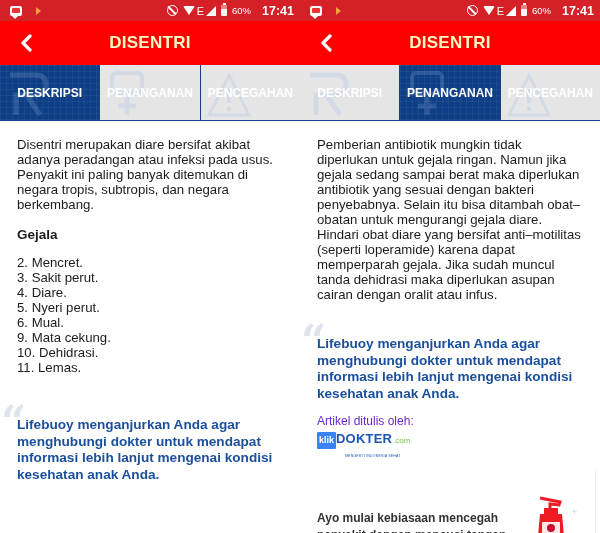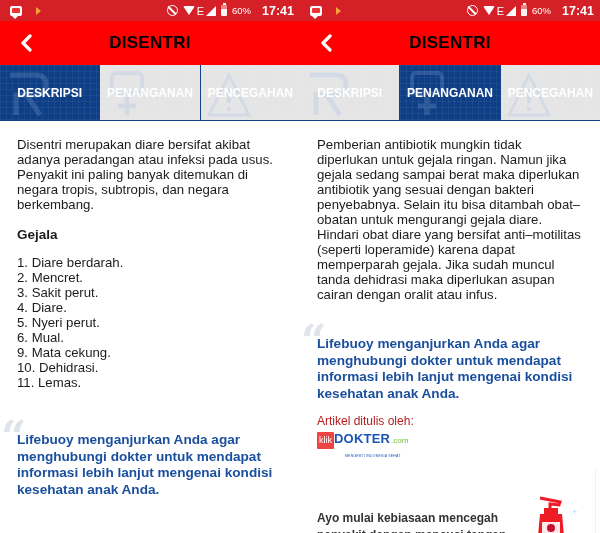--- a/index.html
+++ b/index.html
@@ -21,21 +21,21 @@
   .signal-icon { width: 0; height: 0; border-left: 10px solid transparent; border-bottom: 10px solid #fff; margin-left: -3px; }
   .battery-icon { width: 6px; height: 11px; background: #fff; border-radius: 1px; position: relative; opacity: 0.95; }
   .battery-icon::before { content: ""; position: absolute; top: -2px; left: 1.5px; width: 3px; height: 2px; background: #fff; }
   .battery-icon::after { content: ""; position: absolute; top: 0; left: 0; width: 6px; height: 4px; background: #f08a8a; }
   .battery-pct { font-size: 9.5px; }
   .clock { font-size: 12.5px; font-weight: bold; margin-left: 6px; }
 
   .app-bar { height: 44px; background: #fe0000; display: flex; align-items: center; justify-content: center; position: relative; }
   .back-button { position: absolute; left: 14px; top: 10px; width: 24px; height: 24px; cursor: pointer; display: flex; align-items: center; justify-content: center; }
   .back-button svg { width: 14px; height: 18px; }
-  .app-title { color: #000000; font-size: 17px; font-weight: bold; letter-spacing: 0.3px; }
+  .app-title { color: #fef9c3; font-size: 17px; font-weight: bold; letter-spacing: 0.3px; }
 
   .tabs { height: 56px; display: flex; background: #e5e5e5; border-bottom: 1px solid #14428a; }
   .tab { flex: 1; position: relative; display: flex; align-items: center; justify-content: center; color: #fff; font-size: 12px; font-weight: bold; cursor: pointer; overflow: hidden;
          background-image: linear-gradient(rgba(255,255,255,0.05) 1px, transparent 1px), linear-gradient(90deg, rgba(255,255,255,0.05) 1px, transparent 1px);
          background-size: 6px 6px; }
   .tab + .tab { border-left: 1px solid #14428a; }
   .tab.active { background-color: #0e3e86; }
   .tab .tab-bg { position: absolute; left: 6px; top: 6px; width: 44px; height: 46px; opacity: 0.22; }
   .tab span { position: relative; z-index: 1; }
 
@@ -44,23 +44,23 @@
   .section-heading { font-weight: bold; font-size: 13.5px; margin-bottom: 13px; }
   .symptom-list { list-style: none; }
   .symptom-list li { line-height: 15px; }
 
   .quote-block { position: relative; margin-top: 40px; padding-top: 2px; }
   .quote-mark { position: absolute; left: -16px; top: -14px; font-family: "DejaVu Serif", serif; font-size: 44px; font-weight: bold; color: #dfe4ec; line-height: 1; }
   .quote-text { position: relative; color: #1a4f9e; font-weight: bold; font-size: 13.6px; line-height: 16.5px; }
 
   .right .content { padding-top: 10px; }
   .right .quote-block { margin-top: 32px; }
-  .author-label { color: #b91c1c; font-size: 12px; margin-top: 12px; }
+  .author-label { color: #6d28d9; font-size: 12px; margin-top: 12px; }
   .kd-logo { display: flex; align-items: baseline; margin-top: 2px; }
-  .kd-klik { background: #ef4444; color: #fff; font-size: 9px; font-weight: normal; padding: 1px 2px; border-radius: 1px; }
+  .kd-klik { background: #3b82f6; color: #fff; font-size: 9px; font-weight: bold; padding: 1px 2px; border-radius: 1px; }
   .kd-dokter { color: #1b56b5; font-size: 13px; font-weight: bold; letter-spacing: 0.2px; }
   .kd-com { color: #78c142; font-size: 8px; margin-left: 1px; }
   .kd-tagline { font-size: 3.5px; color: #1b56b5; margin-left: 28px; letter-spacing: 0.2px; }
 
   .promo-card { position: absolute; left: 0; top: 470px; width: 300px; height: 70px; }
   .promo-text { position: absolute; left: 17px; top: 41px; color: #333; font-size: 12px; font-weight: bold; }
   .promo-text2 { position: absolute; left: 17px; top: 58px; color: #333; font-size: 12px; font-weight: bold; }
   .product-image { position: absolute; left: 232px; top: 26px; width: 40px; height: 40px; }
   .sparkle { position: absolute; left: 272px; top: 37px; color: #bcd2ee; font-size: 9px; }
   .card-edge { position: absolute; right: 4px; top: 0; width: 1px; height: 70px; background: #eef2f7; }
@@ -117,21 +117,20 @@
           <path d="M22 18 V32 M22 36 V40" stroke="#9ab8e6" stroke-width="4"></path>
         </svg>
       <span>PENCEGAHAN</span>
     </div>
   </div>
 
   <div class="content">
     <p class="para">Disentri merupakan diare bersifat akibat adanya peradangan atau infeksi pada usus. Penyakit ini paling banyak ditemukan di negara tropis, subtropis, dan negara berkembang.</p>
     <h3 class="section-heading">Gejala</h3>
     <ul class="symptom-list">
-      <li>1. Diare berdarah.</li>
       <li>2. Mencret.</li>
       <li>3. Sakit perut.</li>
       <li>4. Diare.</li>
       <li>5. Nyeri perut.</li>
       <li>6. Mual.</li>
       <li>9. Mata cekung.</li>
       <li>10. Dehidrasi.</li>
       <li>11. Lemas.</li>
     </ul>
     <div class="quote-block">

